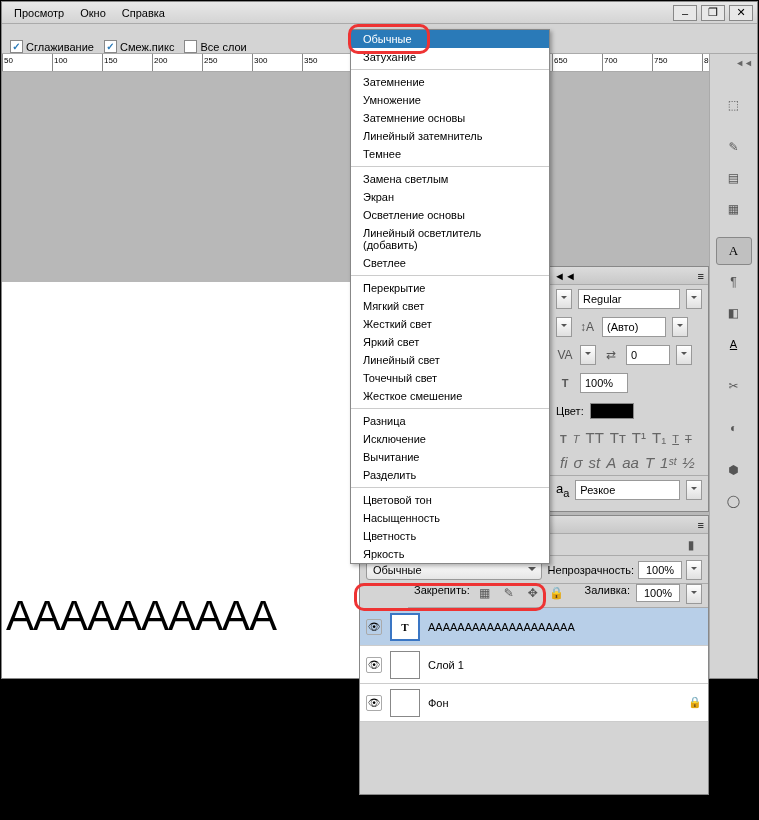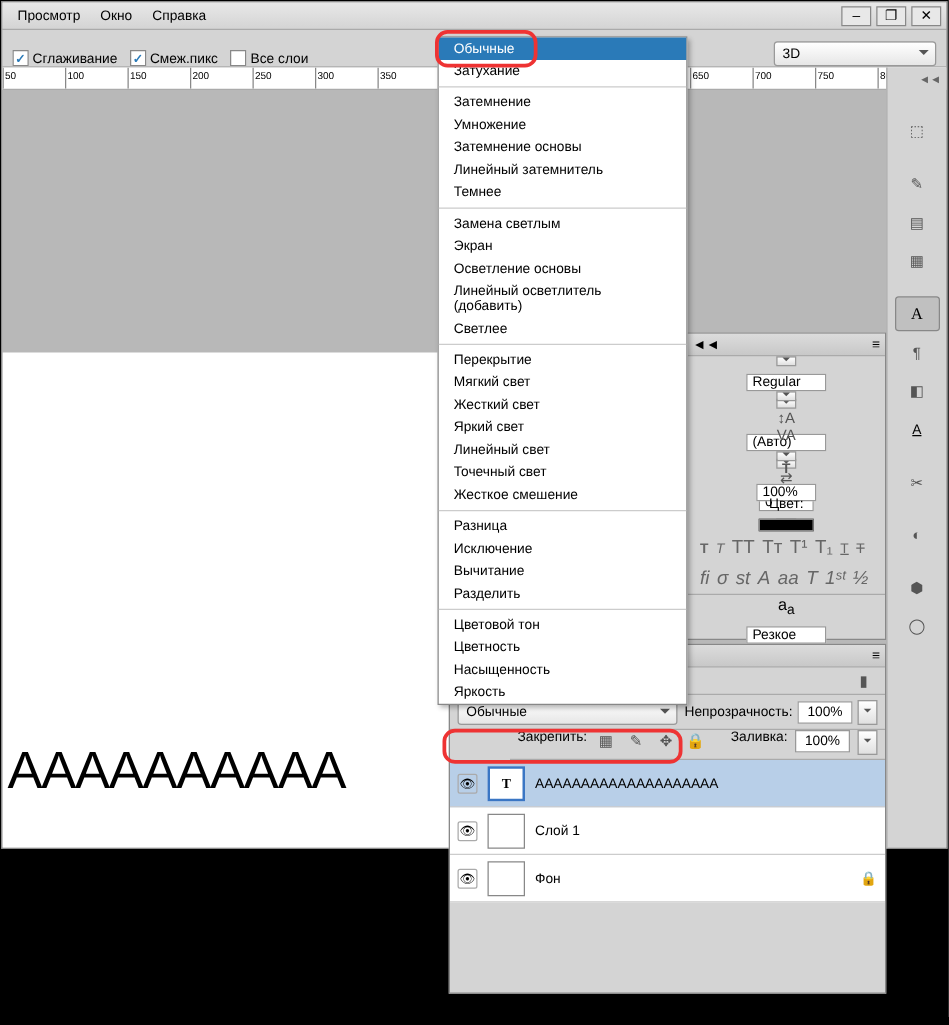--- a/index.html
+++ b/index.html
@@ -34,21 +34,21 @@
 
 .dock-strip { position: absolute; right: 0; top: 52px; width: 48px; bottom: 0; background: #d4d4d4; border-left: 1px solid #aaa; display: flex; flex-direction: column; align-items: center; padding-top: 36px; gap: 1px; }
 .dock-strip .expand-arrow { position:absolute; top:4px; right:4px; font-size:9px; color:#666; }
 .dock-btn { width: 36px; height: 28px; border: 1px solid transparent; border-radius: 3px; display: flex; align-items: center; justify-content: center; margin: 1px 0; }
 .dock-btn.active { background: #c0c0c0; border-color: #888; }
 .dock-sep { height: 10px; }
 
 
 .panel { position: absolute; background: #d4d4d4; border: 1px solid #888; }
 .panel-hdr { height: 18px; background: linear-gradient(#dcdcdc,#c8c8c8); border-bottom: 1px solid #aaa; display: flex; align-items: center; justify-content: flex-end; font-size: 9px; padding: 0 4px; }
-.panel-row { height: 28px; display: flex; align-items: center; padding: 0 6px; gap: 6px; flex-direction: column; }
+.panel-row { height: 28px; display: flex; align-items: center; padding: 0 6px; gap: 6px; }
 .mini-input { height: 20px; width: 64px; background: #fff; border: 1px solid #999; padding: 0 4px; display:flex; align-items:center; }
 .mini-dropdown { width: 16px; height: 20px; border: 1px solid #999; background: linear-gradient(#fff,#e0e0e0); display:flex; align-items:center; justify-content:center; }
 .mini-dropdown::after { content:""; border:3px solid transparent; border-top-color:#555; }
 .ico { width:18px; height:18px; display:inline-flex; align-items:center; justify-content:center; font-size:12px; color:#555; }
 .swatch { width: 44px; height: 16px; background:#000; border:1px solid #888; }
 .tt-row { display:flex; gap:6px; padding:4px 10px; font-family:Georgia,serif; }
 .tt { font-size:15px; color:#666; }
 
 
 .layers { right: 48px; top: 513px; width: 350px; height: 280px; }
@@ -97,23 +97,20 @@
     </label>
     <label class="opt-label">
       <span class="checkbox checked"></span>
       <span>Смеж.пикс</span>
     </label>
     <label class="opt-label">
       <span class="checkbox"></span>
       <span>Все слои</span>
     </label>
     <span class="spacer"></span>
-    <div class="combo">
-      <span>3D</span>
-    </div>
   </div>
 
   <div class="ruler-h">
     <div class="ruler-ticks" id="ruler-ticks">
         <div class="ruler-seg">
           <span>50</span>
         </div>
         <div class="ruler-seg">
           <span>100</span>
         </div>
@@ -347,20 +344,20 @@
       <div class="blend-item">Линейный свет</div>
       <div class="blend-item">Точечный свет</div>
       <div class="blend-item">Жесткое смешение</div>
       <div class="blend-sep"></div>
       <div class="blend-item">Разница</div>
       <div class="blend-item">Исключение</div>
       <div class="blend-item">Вычитание</div>
       <div class="blend-item">Разделить</div>
       <div class="blend-sep"></div>
       <div class="blend-item">Цветовой тон</div>
+      <div class="blend-item">Насыщенность</div>
       <div class="blend-item">Цветность</div>
-      <div class="blend-item">Насыщенность</div>
       <div class="blend-item">Яркость</div>
     </div>
 
   <div class="red-ring r1"></div>
   <div class="red-ring r2"></div>
 </div>
 
 </body></html>

